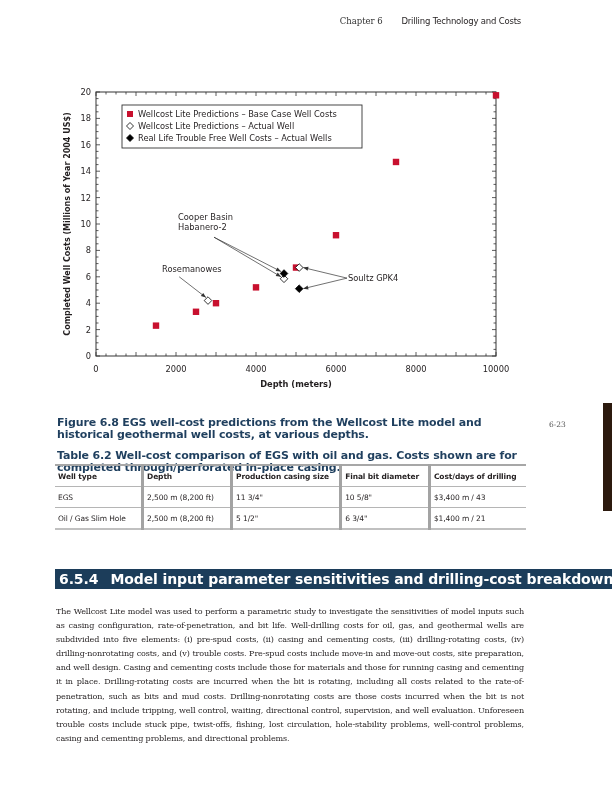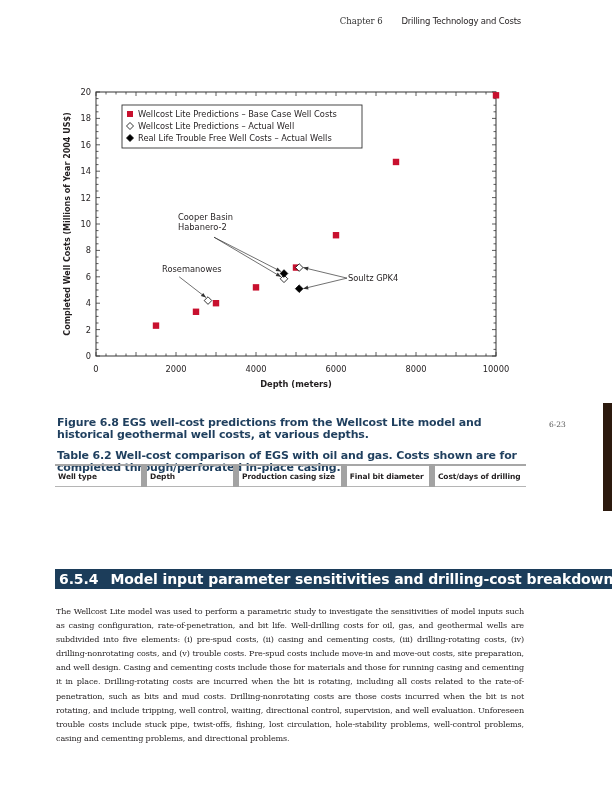--- a/index.html
+++ b/index.html
@@ -8,21 +8,21 @@
   .header .chap { font-family: "DejaVu Serif", serif; font-size: 8.5px; color: #333; margin-right: 16px; }
   .header .title { font-family: "DejaVu Sans", sans-serif; font-size: 8.5px; color: #231f20; letter-spacing: -0.2px; }
   .chart { position: absolute; left: 55px; top: 80px; width: 470px; height: 315px; }
   .chart svg text { font-family: "DejaVu Sans", sans-serif; }
   .caption { position: absolute; left: 57px; width: 470px; font-size: 11px; font-weight: bold; color: #1f3f5e; line-height: 12px; letter-spacing: -0.15px; margin-top: 16px; }
   .fig-caption { top: 401px; }
   .tbl-caption { top: 434px; }
   .pagenum { position: absolute; left: 549px; top: 420px; font-family: "DejaVu Serif", serif; font-size: 7.5px; color: #555; }
   .thumb-tab { position: absolute; left: 603px; top: 403px; width: 9px; height: 108px; background: #2c1a0e; }
   table.data { position: absolute; left: 55px; top: 464px; border-collapse: collapse; font-size: 7.5px; width: 471px; }
-  table.data th, table.data td { border-top: 1px solid #b5b5b5; border-bottom: 1px solid #b5b5b5; border-left: 6px solid #a3a3a3; padding: 3px 3px; height: 14px; text-align: left; white-space: nowrap; letter-spacing: -0.1px; }
+  table.data th, table.data td { border-top: 1px solid #b5b5b5; border-bottom: 1px solid #b5b5b5; border-left: 3px solid #a3a3a3; padding: 3px 3px; height: 14px; text-align: left; white-space: nowrap; letter-spacing: -0.1px; }
   table.data th:first-child, table.data td:first-child { border-left: none; margin-top: 37px; }
   table.data th { font-weight: bold; color: #231f20; border-top: 2px solid #a7a7a7; }
   table.data tr:last-child td { border-bottom: 2px solid #c0c0c0; }
   .section-head { position: absolute; left: 55px; top: 569px; background: #1c3d5a; color: #ffffff; font-size: 14px; font-weight: bold; padding: 2px 6px 2px 4px; letter-spacing: -0.1px; white-space: nowrap; }
   .section-head .num { margin-right: 12px; }
   .body-text { position: absolute; left: 56px; top: 605px; width: 468px; font-family: "DejaVu Serif", serif; font-size: 8.05px; line-height: 14.1px; text-align: justify; color: #231f20; letter-spacing: -0.12px; }
 </style>
 </head>
 <body>
 
@@ -264,20 +264,34 @@
   <thead>
     <tr>
       <th style="width:80px">Well type</th>
       <th style="width:80px">Depth</th>
       <th>Production casing size</th>
       <th>Final bit diameter</th>
       <th>Cost/days of drilling</th>
     </tr>
   </thead>
   <tbody>
+    <tr>
+      <td>EGS</td>
+      <td>2,500 m (8,200 ft)</td>
+      <td>11 3/4"</td>
+      <td>10 5/8"</td>
+      <td>$3,400 m / 43</td>
+    </tr>
+    <tr>
+      <td>Oil / Gas Slim Hole</td>
+      <td>2,500 m (8,200 ft)</td>
+      <td>5 1/2"</td>
+      <td>6 3/4"</td>
+      <td>$1,400 m / 21</td>
+    </tr>
   </tbody>
 </table>
 
 <div class="section-head">
   <span class="num">6.5.4</span><span>Model input parameter sensitivities and drilling-cost breakdown</span>
 </div>
 
 <div class="body-text">The Wellcost Lite model was used to perform a parametric study to investigate the sensitivities of model inputs such as casing configuration, rate-of-penetration, and bit life. Well-drilling costs for oil, gas, and geothermal wells are subdivided into five elements: (i) pre-spud costs, (ii) casing and cementing costs, (iii) drilling-rotating costs, (iv) drilling-nonrotating costs, and (v) trouble costs. Pre-spud costs include move-in and move-out costs, site preparation, and well design. Casing and cementing costs include those for materials and those for running casing and cementing it in place. Drilling-rotating costs are incurred when the bit is rotating, including all costs related to the rate-of-penetration, such as bits and mud costs. Drilling-nonrotating costs are those costs incurred when the bit is not rotating, and include tripping, well control, waiting, directional control, supervision, and well evaluation. Unforeseen trouble costs include stuck pipe, twist-offs, fishing, lost circulation, hole-stability problems, well-control problems, casing and cementing problems, and directional problems.</div>
 
 </body></html>

